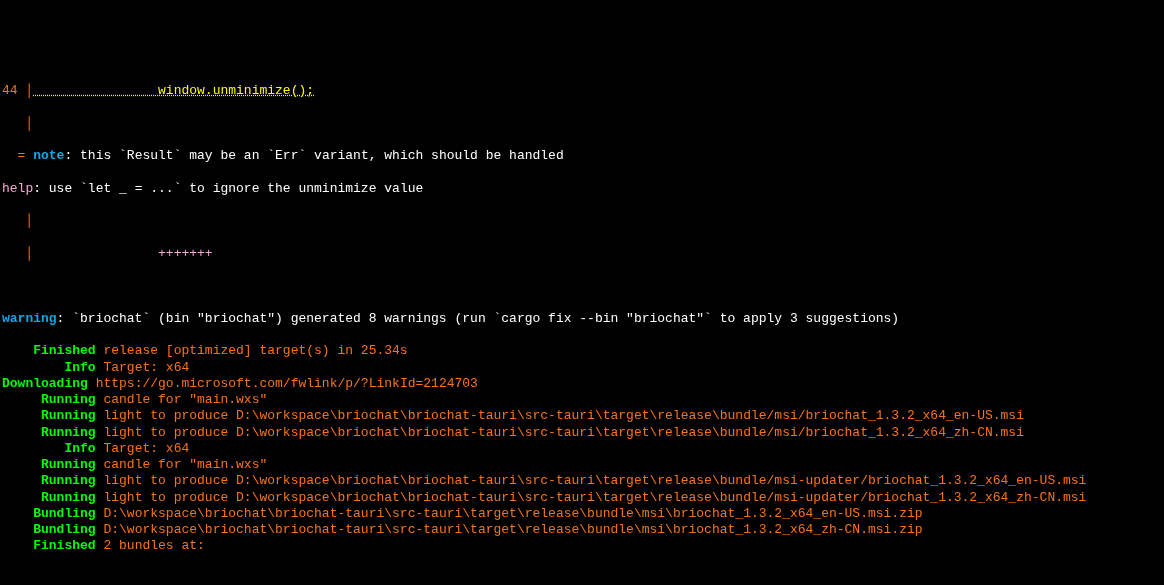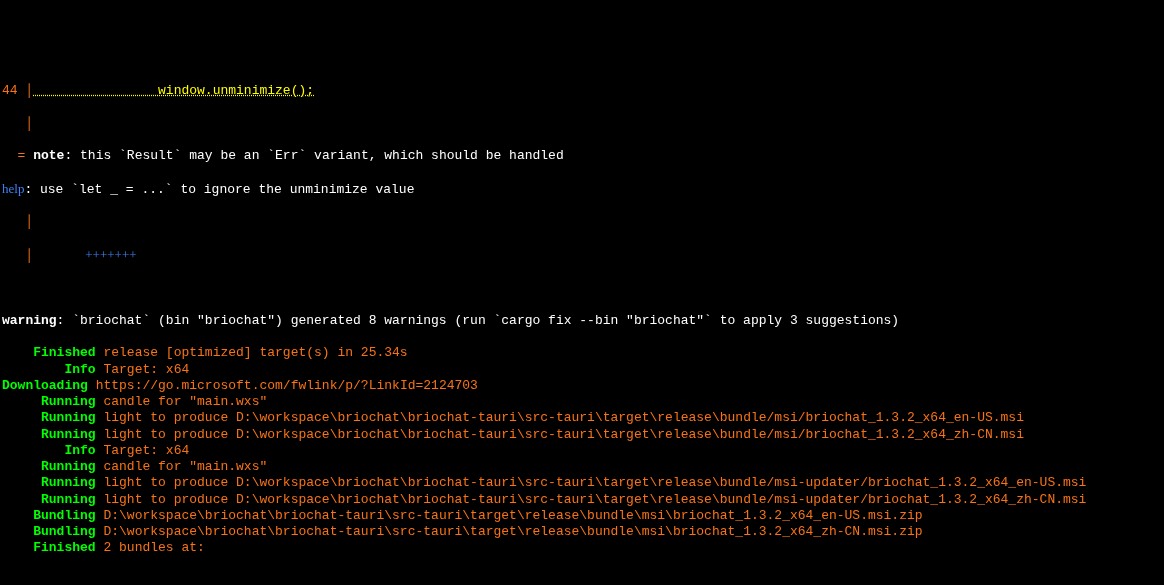--- a/index.html
+++ b/index.html
@@ -10,25 +10,25 @@
     font-size: 13px;
     line-height: 1.25;
     padding: 2px;
     width: 1164px;
     height: 585px;
     overflow: hidden;
     white-space: pre;
   }
   .line { display: block; }
   .teal { color: #f97316; }
-  .bright-teal { color: #3b82f6; font-family: Liberation Serif, serif; }
+  .bright-teal { color: #f9a8d4; }
   .bright-green { color: #00ff00; font-weight: bold; }
   .yellow { color: #ffff00; text-decoration: underline dotted; }
   .white { color: #f97316; }
-  .bright-white { color: #ffffff; font-weight: bold; }
+  .bright-white { color: #0ea5e9; font-weight: bold; }
 </style>
 </head>
 <body>
 
 
 
 <div>
 <span class="line"><span class="teal">44</span><span class="teal"> │</span><span class="yellow">                window.unminimize();</span></span>
 <span class="line"><span class="teal">   │</span></span>
 <span class="line"><span class="teal">  = </span><span class="bright-white">note</span><span>: this `Result` may be an `Err` variant, which should be handled</span></span>

